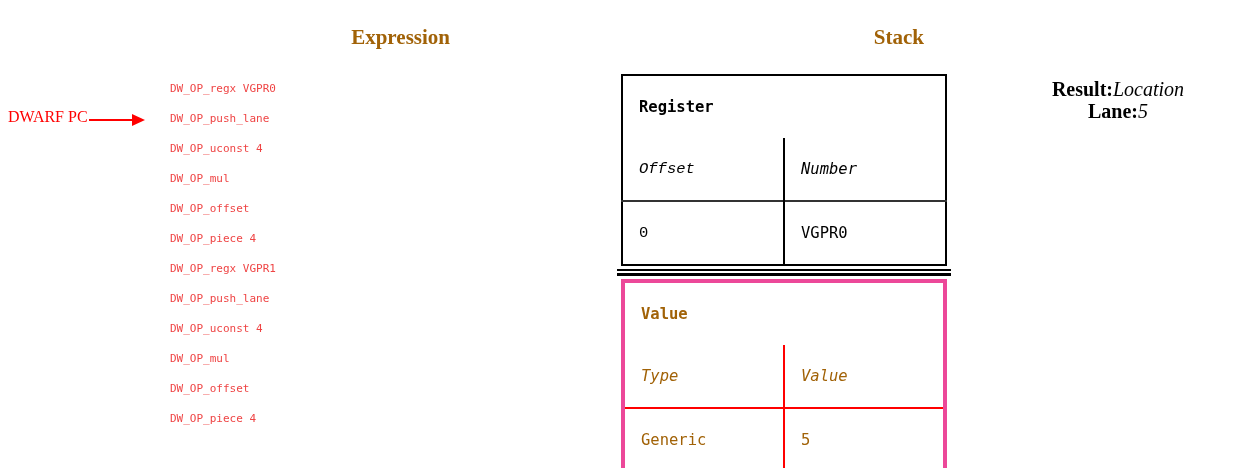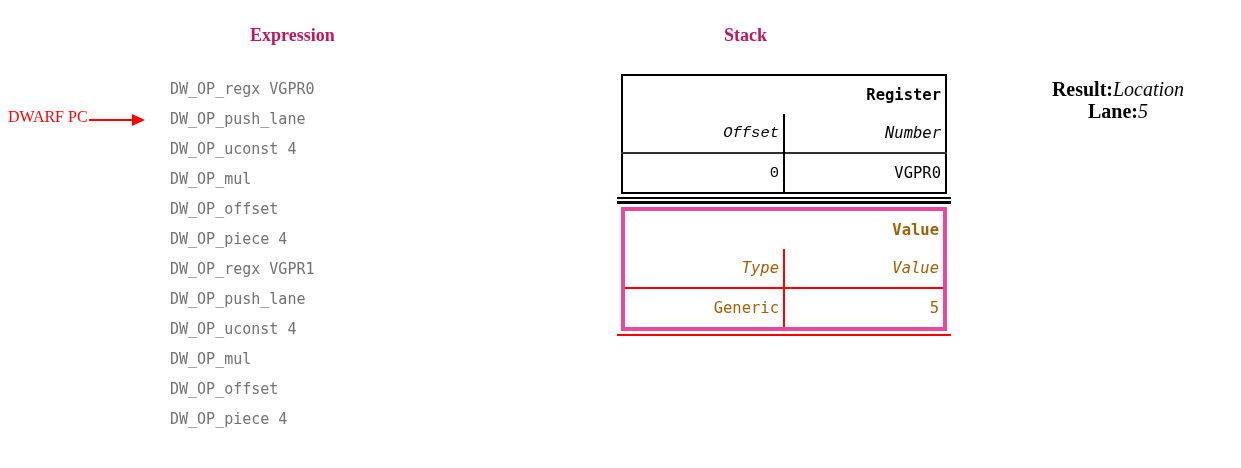--- a/index.html
+++ b/index.html
@@ -18,43 +18,43 @@
     height: 468px;
     overflow: hidden;
     background: #ffffff;
   }
 
   
   .col-heading {
     position: absolute;
     font-family: "Liberation Serif", "DejaVu Serif", serif;
     font-weight: bold;
-    font-size: 18px;
-    text-align: left;
-    white-space: nowrap;
-    color: #be185d;
+    font-size: 21px;
+    text-align: right;
+    white-space: nowrap;
+    color: #a16207;
   }
   #heading-expression { left: 250px; top: 25px; width: 200px; }
   #heading-stack      { left: 724px; top: 25px; width: 200px; }
   #heading-context    { left: 1018px; top: 25px; width: 200px; }
 
   
   #expression-list {
     position: absolute;
     left: 170px;
     top: 74px;
     width: 330px;
   }
   .expr-line {
     font-family: "DejaVu Sans Mono", "Liberation Mono", monospace;
-    font-size: 15px;
+    font-size: 11px;
     line-height: 30px;
     height: 30px;
     white-space: pre;
-    color: #737373;
+    color: #ef4444;
     letter-spacing: 0px;
   }
 
   
   #pc-pointer {
     position: absolute;
     left: 8px;
     top: 102px;
     height: 24px;
     display: flex;
@@ -100,23 +100,23 @@
     width: 326px;
   }
   .stack-table {
     width: 326px;
     border-collapse: collapse;
     table-layout: fixed;
     box-sizing: border-box;
     font-family: "DejaVu Sans Mono", "Liberation Mono", monospace;
   }
   .stack-table td {
-    padding: 4px;
+    padding: 16px;
     height: 30px;
-    text-align: right;
+    text-align: left;
     vertical-align: middle;
     font-size: 15.5px;
     white-space: nowrap;
   }
   .tbl-title {
     font-weight: bold;
   }
   .tbl-colhead {
     font-style: italic;
   }

